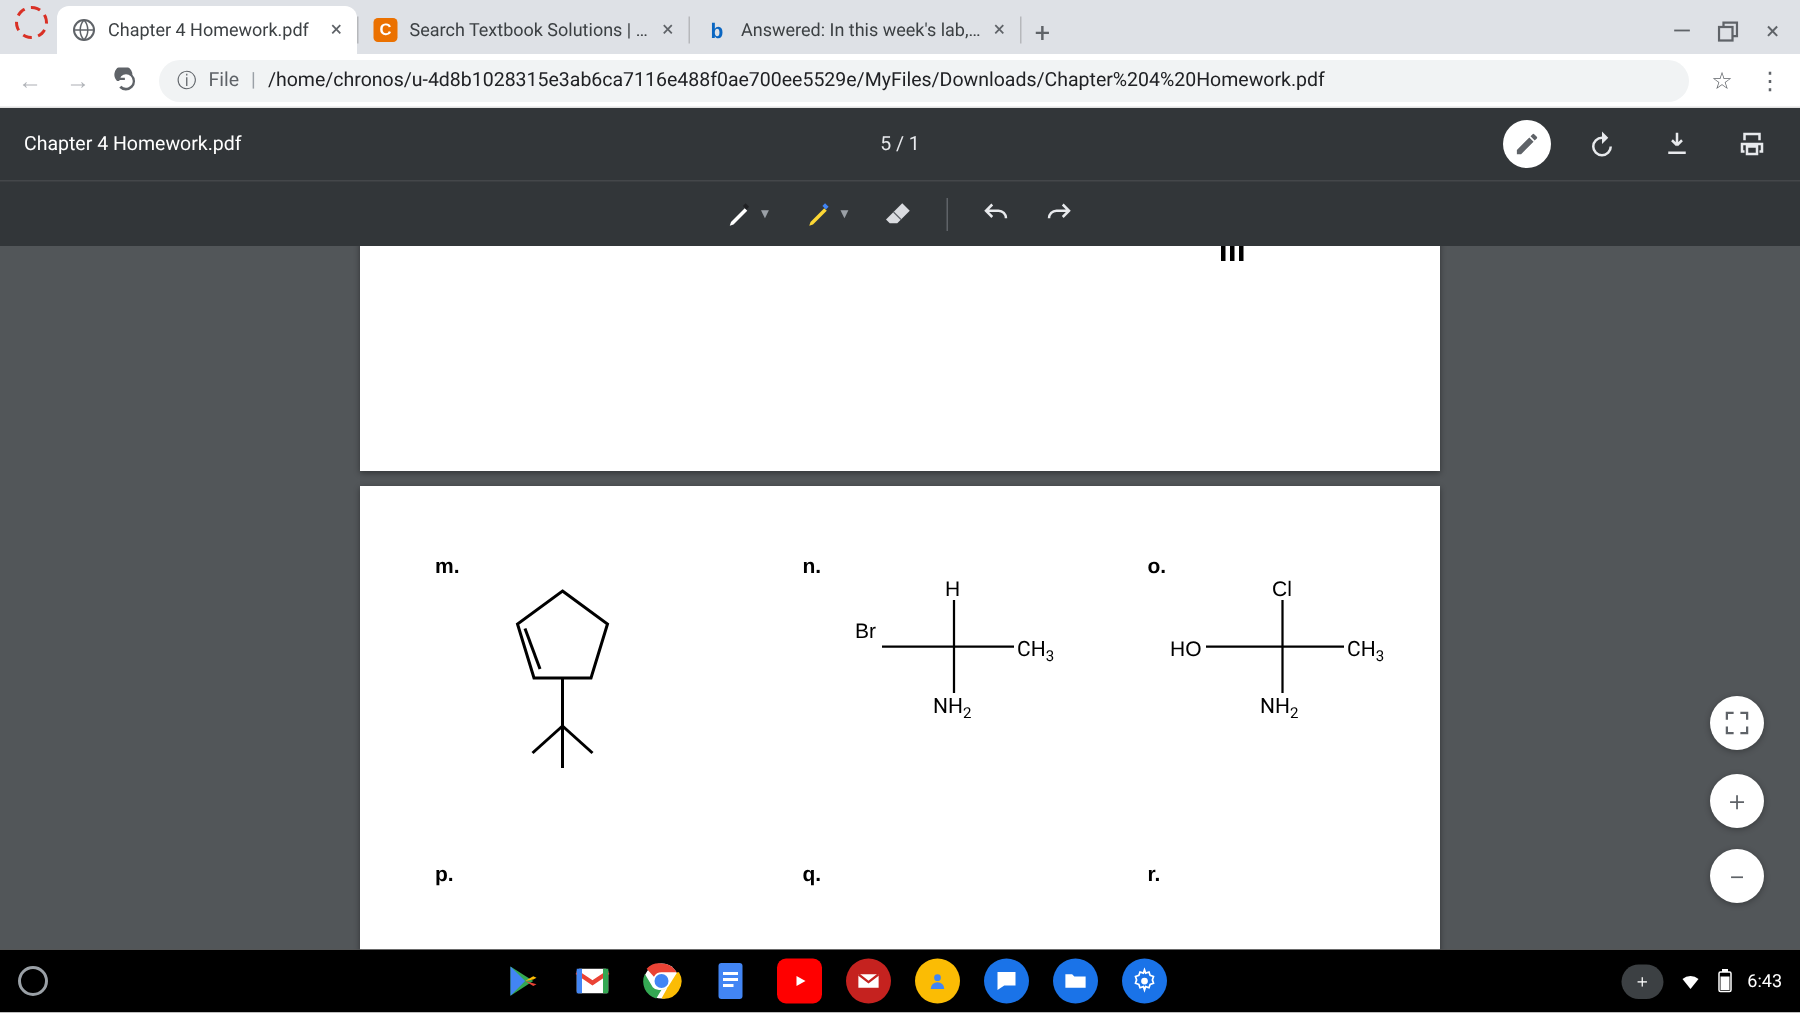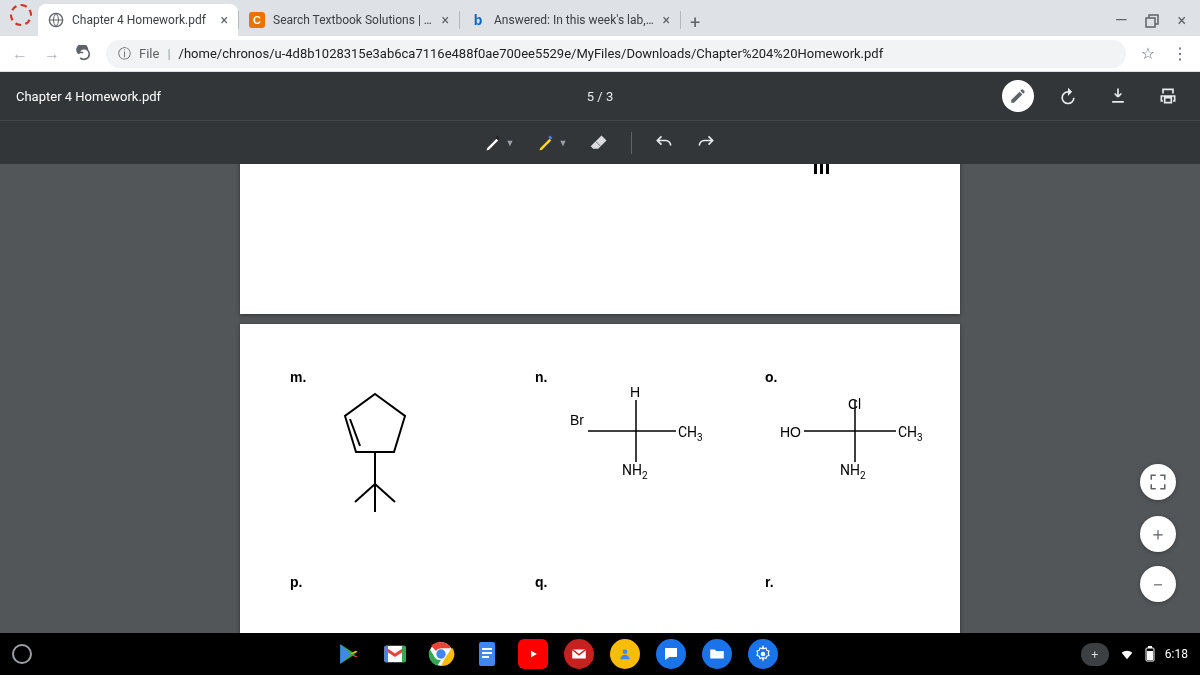--- a/index.html
+++ b/index.html
@@ -126,21 +126,21 @@
     <span>File</span>
     <span style="color:#9aa0a6">|</span>
     <span class="path">/home/chronos/u-4d8b1028315e3ab6ca7116e488f0ae700ee5529e/MyFiles/Downloads/Chapter%204%20Homework.pdf</span>
   </div>
   <span class="icon-btn">☆</span>
   <span class="icon-btn">⋮</span>
 </div>
 
 <div class="pdf-header">
   <span class="pdf-title">Chapter 4 Homework.pdf</span>
-  <span class="pdf-page" style="position:absolute;left:50%;transform:translateX(-50%)">5 / 3</span>
+  <span class="pdf-page" style="position:absolute;left:50%;transform:translateX(-50%)">5 / 1</span>
   <div class="pdf-actions">
     <span class="pdf-act filled">
       <svg width="18" height="18" viewBox="0 0 24 24">
           <path d="M3 17.25V21h3.75L17.81 9.94l-3.75-3.75L3 17.25zM20.71 7.04a1 1 0 000-1.41l-2.34-2.34a1 1 0 00-1.41 0l-1.83 1.83 3.75 3.75 1.83-1.83z" fill="#5f6368"></path>
         </svg>
     </span>
     <span class="pdf-act plain">
       <svg width="20" height="20" viewBox="0 0 24 24">
           <path d="M12 6V2l5 5-5 5V8a6 6 0 106 6h2a8 8 0 11-8-8z" fill="#e8eaed"></path>
         </svg>
@@ -228,21 +228,21 @@
       <span class="chem" style="position:absolute;left:0px;top:28px">Br</span>
       <span class="chem" style="position:absolute;left:108px;top:40px"><span>CH</span><span class="sub">3</span></span>
       <span class="chem" style="position:absolute;left:52px;top:78px"><span>NH</span><span class="sub">2</span></span>
       <svg style="position:absolute;left:0;top:0" width="160" height="100">
           <line x1="66" y1="16" x2="66" y2="78" stroke="#000" stroke-width="1.5"></line>
           <line x1="18" y1="47" x2="106" y2="47" stroke="#000" stroke-width="1.5"></line>
         </svg>
     </div>
 
     <div style="position:absolute;left:540px;top:60px;width:170px;height:100px">
-      <span class="chem" style="position:absolute;left:68px;top:12px">Cl</span>
+      <span class="chem" style="position:absolute;left:68px;top:0">Cl</span>
       <span class="chem" style="position:absolute;left:0px;top:40px">HO</span>
       <span class="chem" style="position:absolute;left:118px;top:40px"><span>CH</span><span class="sub">3</span></span>
       <span class="chem" style="position:absolute;left:60px;top:78px"><span>NH</span><span class="sub">2</span></span>
       <svg style="position:absolute;left:0;top:0" width="170" height="100">
           <line x1="75" y1="16" x2="75" y2="78" stroke="#000" stroke-width="1.5"></line>
           <line x1="24" y1="47" x2="116" y2="47" stroke="#000" stroke-width="1.5"></line>
         </svg>
     </div>
   </div>
 
@@ -339,15 +339,15 @@
           <path d="M12 20l8-10a12 12 0 00-16 0l8 10z" fill="#fff"></path>
         </svg>
     </span>
     <span>
       <svg width="10" height="16" viewBox="0 0 10 16">
           <rect x="1" y="2" width="8" height="13" rx="1" fill="none" stroke="#fff"></rect>
           <rect x="3" y="0" width="4" height="2" fill="#fff"></rect>
           <rect x="2" y="5" width="6" height="9" fill="#fff"></rect>
         </svg>
     </span>
-    <span>6:18</span>
+    <span>6:43</span>
   </div>
 </div>
 
 </body></html>

